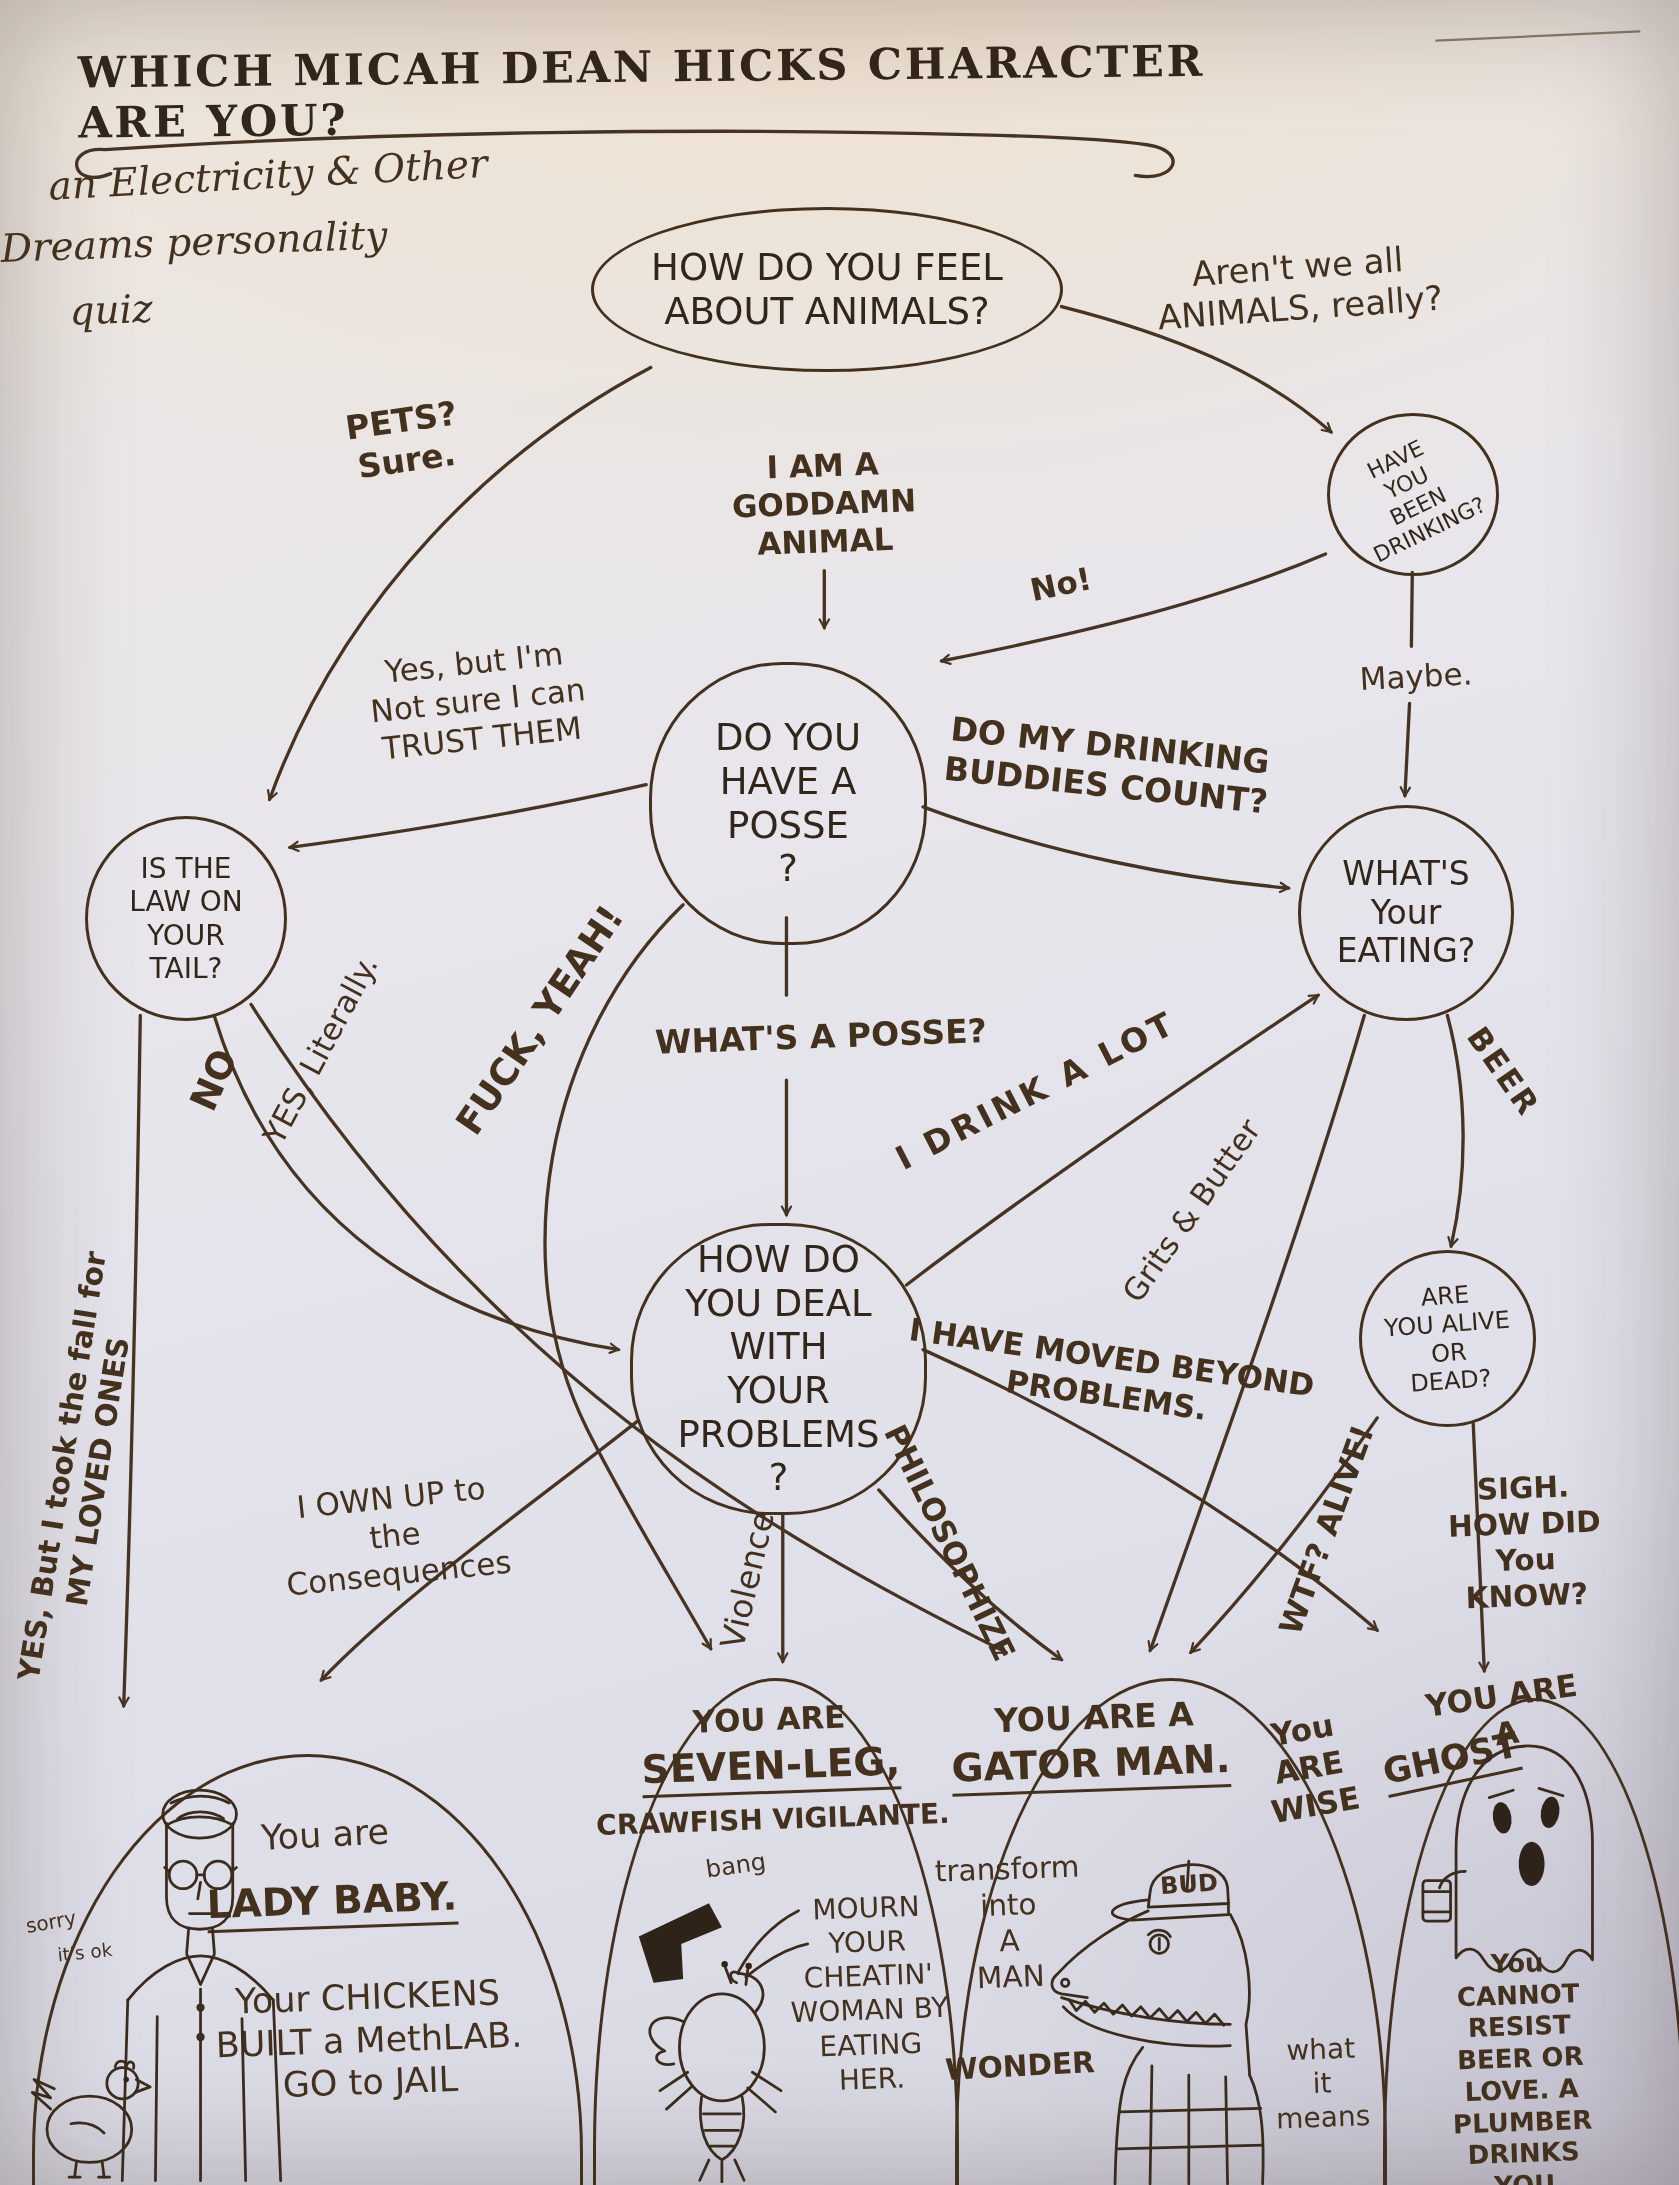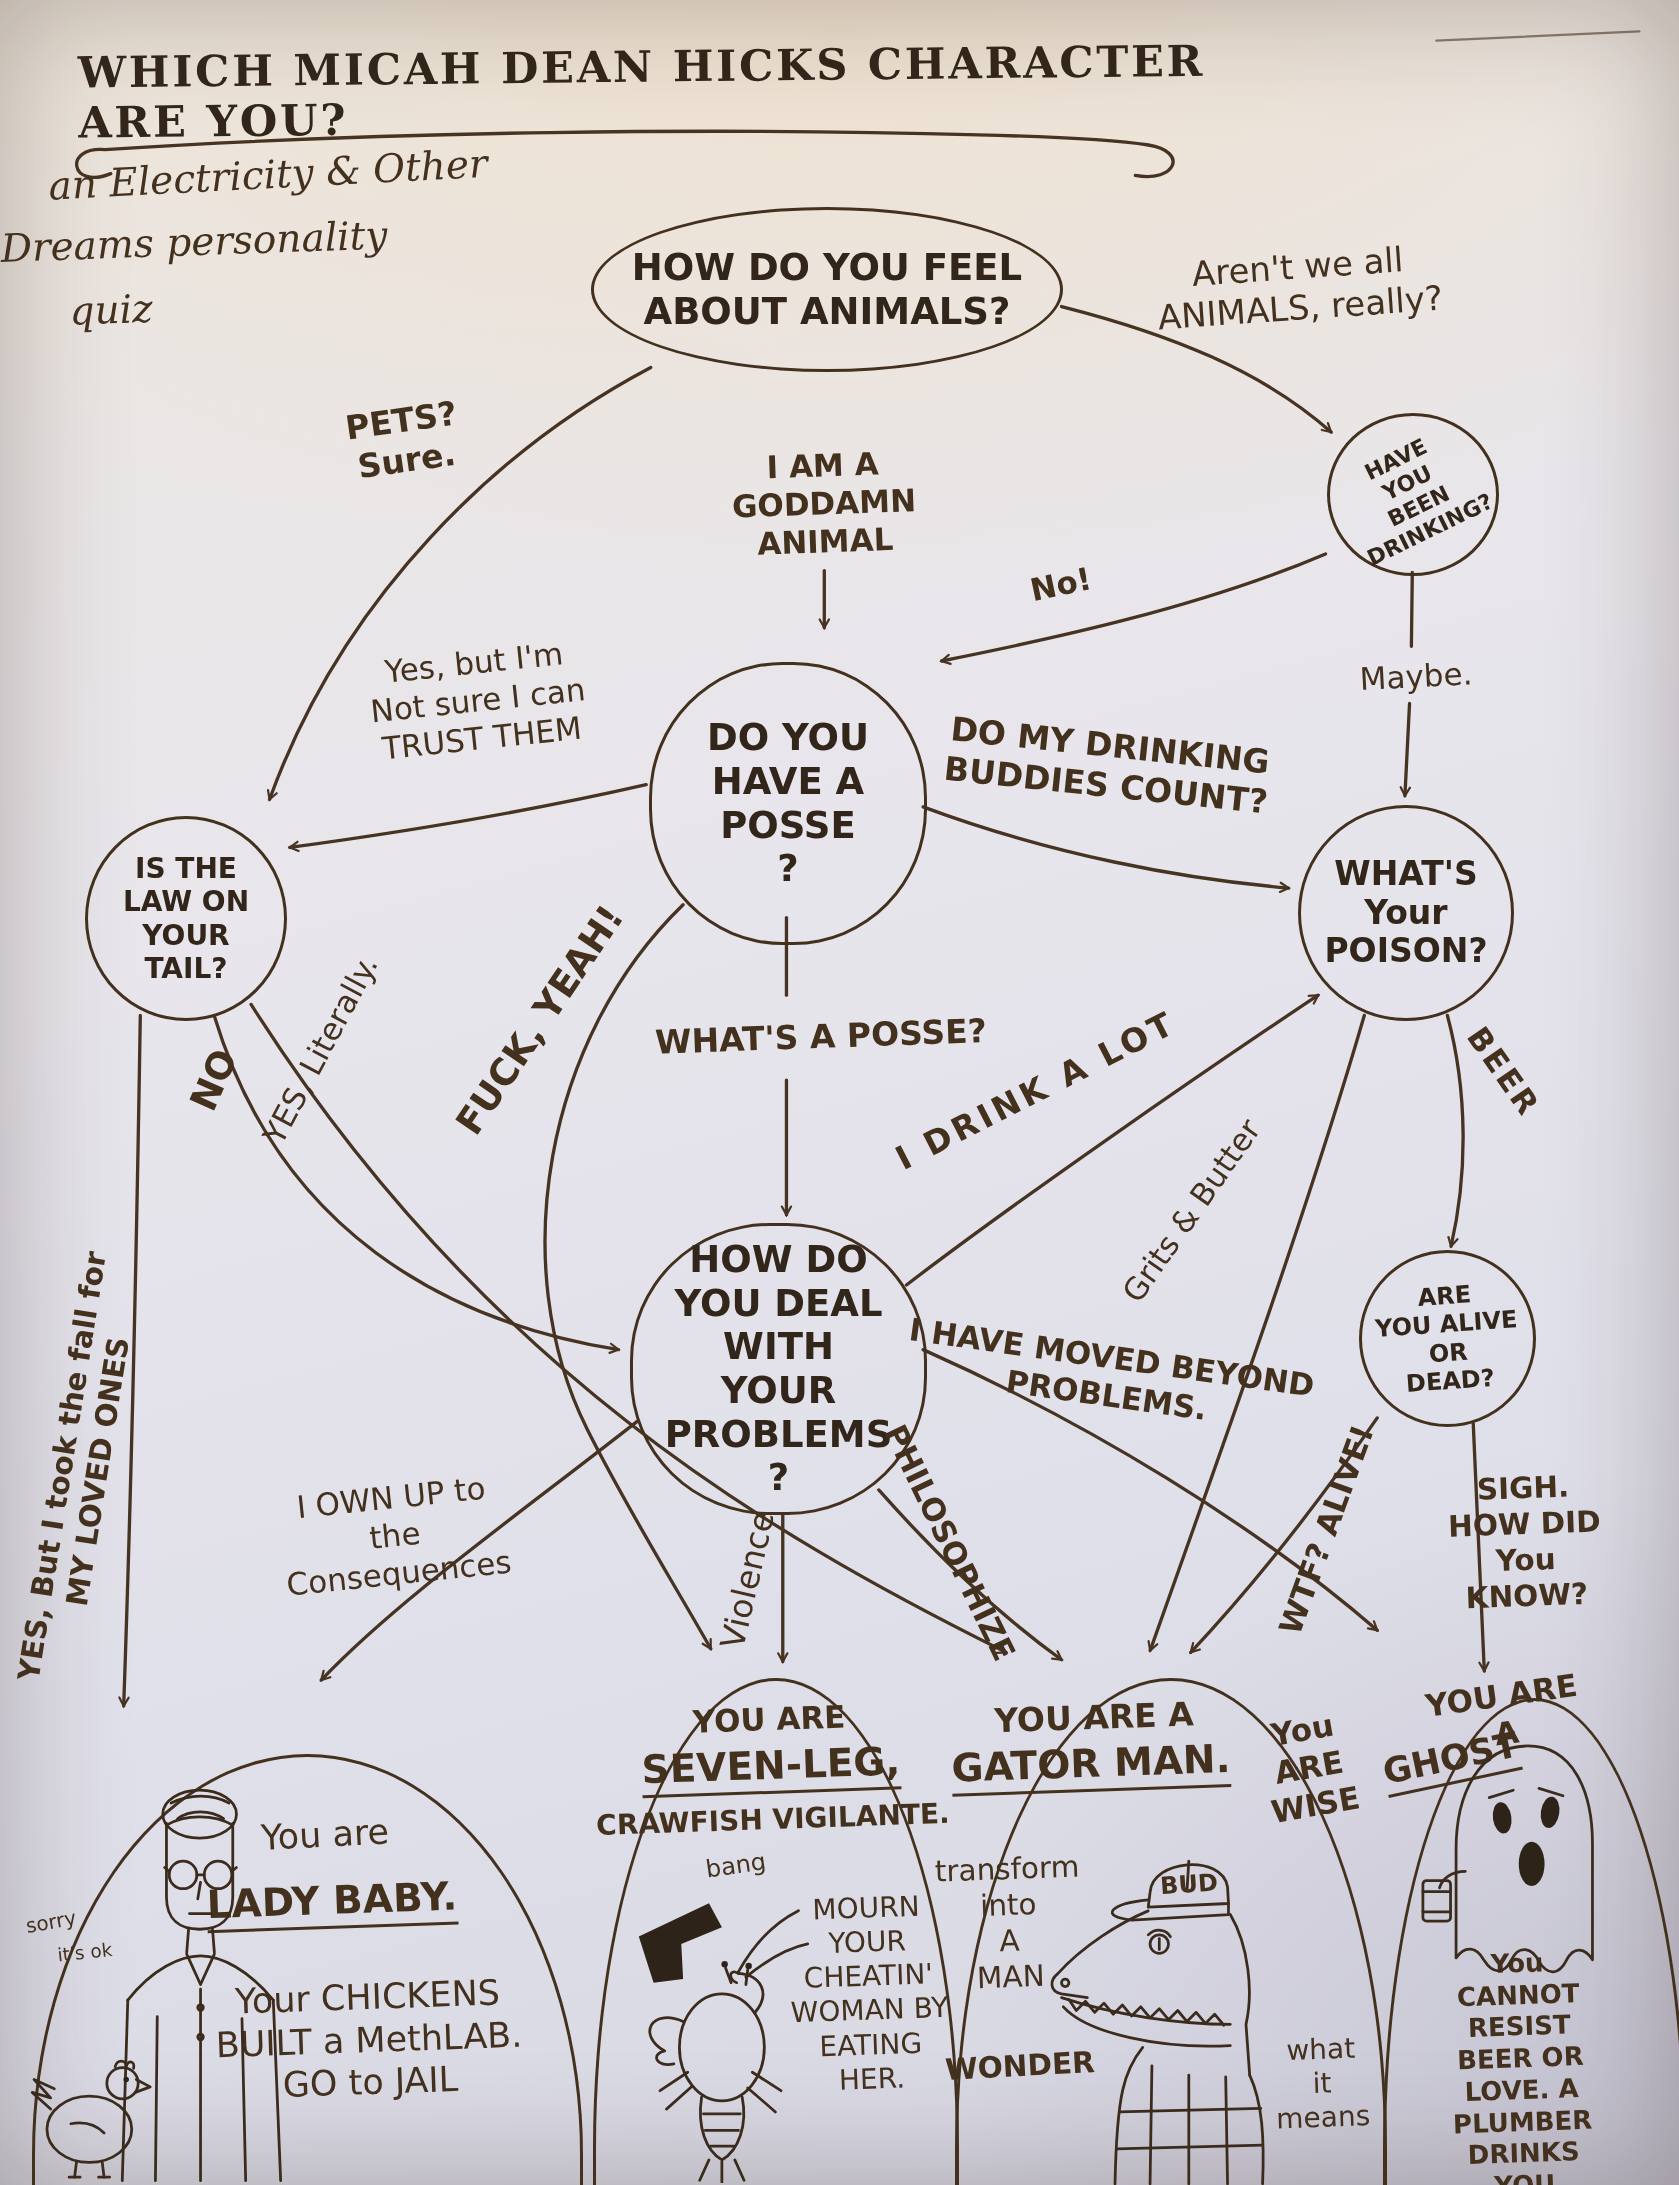--- a/index.html
+++ b/index.html
@@ -16,21 +16,21 @@
       linear-gradient(165deg,#ece7e1 0%,#e8e6ec 38%,#e0e0ea 68%,#d6d6e2 100%);
     box-shadow: inset 0 0 129px rgba(45,28,15,0.30);
   }
   .pin{
     position:absolute;transform:translate(-50%,-50%) rotate(var(--r,0deg));
     white-space:pre-line;text-align:center;line-height:1.22;color:var(--ink);
   }
   .node{
     position:absolute;border:3.7px solid var(--ink);border-radius:50%;
     display:flex;align-items:center;justify-content:center;text-align:center;
-    white-space:pre-line;font-weight:bold;line-height:1.18;color:var(--ink-dark);
+    white-space:pre-line;font-weight:normal;line-height:1.18;color:var(--ink-dark);
   }
   .node span{white-space:pre-line;display:block;}
   .arch{
     position:absolute;border:3.7px solid var(--ink);border-bottom:none;
     border-radius:50% 50% 0 0 / 92% 92% 0 0;
   }
   .overlay{position:absolute;left:0;top:0;pointer-events:none;}
   .doodle{position:absolute;pointer-events:none;}
   .edge{stroke:#473322;stroke-width:3.6;fill:none;stroke-linecap:round;}
   .thin{stroke:#473322;stroke-width:2.4;fill:none;stroke-linecap:round;}
@@ -101,21 +101,21 @@
   <div class="node" style="left:649px;top:662px;width:272px;height:277px;font-size:37px;border-radius:48%"><span>DO YOU
 HAVE A
 POSSE
 ?</span></div>
   <div class="node" style="left:85px;top:816px;width:196px;height:199px;font-size:28px"><span>IS THE
 LAW ON
 YOUR
 TAIL?</span></div>
   <div class="node" style="left:1298px;top:805px;width:210px;height:210px;font-size:33px"><span>WHAT'S
 Your
-POISON?</span></div>
+EATING?</span></div>
   <div class="node" style="left:630px;top:1223px;width:291px;height:286px;font-size:37px;border-radius:47%"><span>HOW DO
 YOU DEAL
 WITH
 YOUR PROBLEMS
 ?</span></div>
   <div class="node" style="left:1359px;top:1250px;width:171px;height:171px;font-size:24px"><span style="transform:rotate(-4deg)">ARE
 YOU ALIVE
 OR
 DEAD?</span></div>
 

